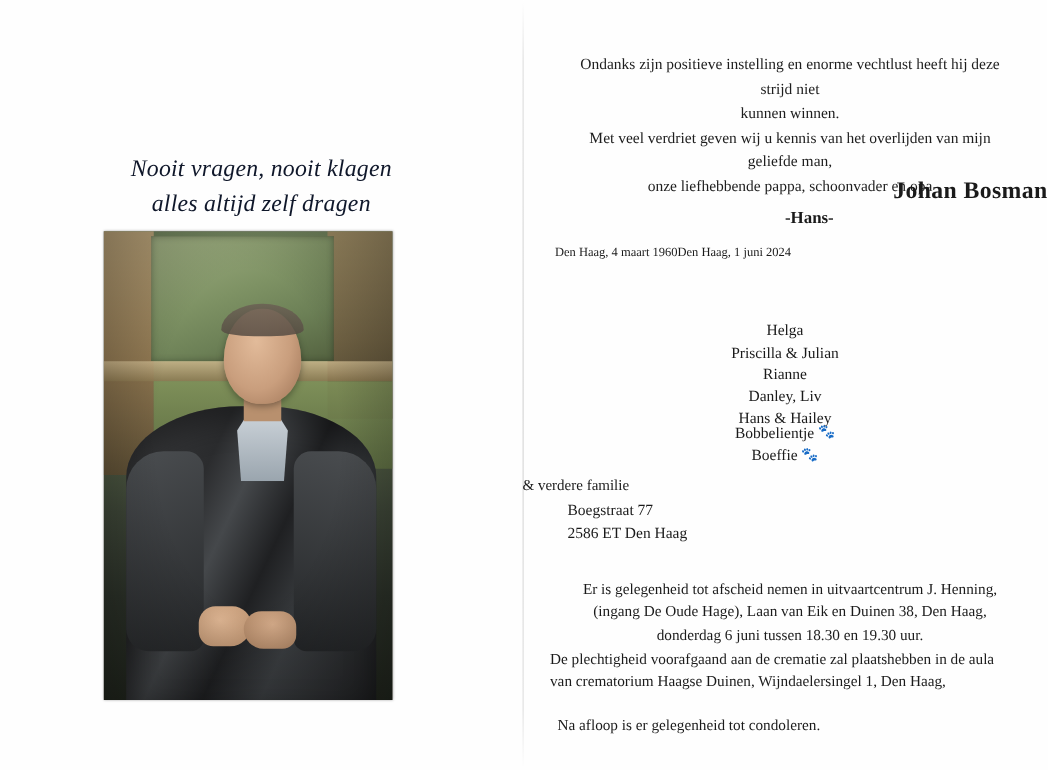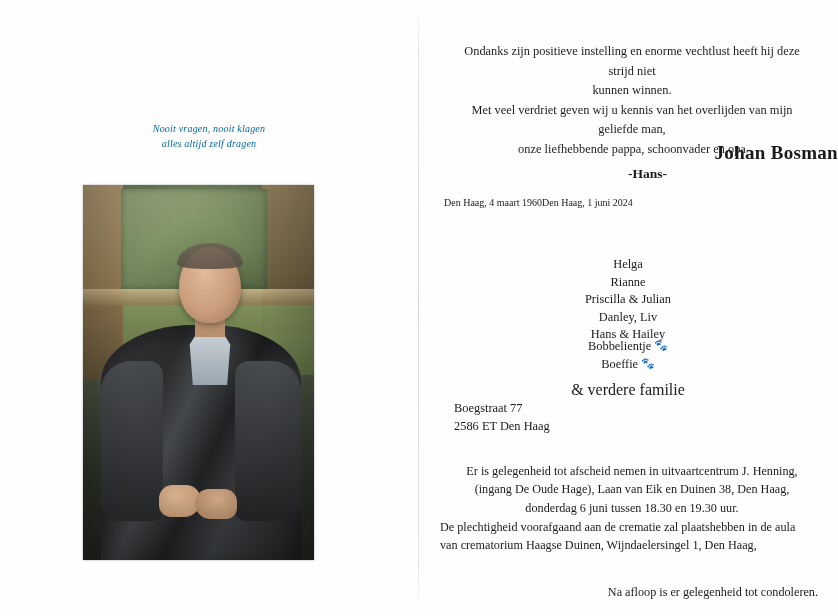--- a/index.html
+++ b/index.html
@@ -42,23 +42,23 @@
   }
 
   
   .motto {
     position: absolute;
     left: 0;
     right: 0;
     top: 122px;
     text-align: center;
     font-style: italic;
-    font-size: 10px;
+    font-size: 19px;
     line-height: 1.45;
-    color: #0369a1;
+    color: #0f172a;
     letter-spacing: 0.2px;
   }
   .photo-frame {
     position: absolute;
     left: 83px;
     top: 185px;
     width: 231px;
     height: 375px;
     background: #6a6a60;
     box-shadow: 0 0 2px rgba(0,0,0,0.35);
@@ -246,22 +246,22 @@
   }
   .pets .paw {
     font-size: 11px;
     margin-left: 3px;
     vertical-align: 1px;
   }
   .further {
     position: absolute;
     left: 0; right: 0;
     top: 381px;
-    text-align: center;
-    font-size: 16px;
+    text-align: left;
+    font-size: 12px;
   }
   .address {
     position: absolute;
     left: 36px;
     top: 400px;
     font-size: 12.4px;
     line-height: 1.42;
   }
   .address .ln { display: block; }
   .farewell {
@@ -280,23 +280,22 @@
     top: 518px;
     text-align: left;
     font-size: 12.2px;
     line-height: 1.5;
   }
   .closing {
     position: absolute;
     left: 28px;
     width: 372px;
     top: 573px;
-    text-align: right;
+    text-align: left;
     font-size: 12.2px;
-    margin-top: 12px;
   }
 </style>
 </head>
 <body>
 
 <div class="card">
 
   <div class="fold"></div>
 
   <div class="left-page">
@@ -341,22 +340,22 @@
     <div class="name">Johan Bosman</div>
     <div class="nickname">-Hans-</div>
 
     <div class="dates">
       <span>Den Haag, 4 maart 1960</span>
       <span>Den Haag, 1 juni 2024</span>
     </div>
 
     <div class="family">
       <span class="ln">Helga</span>
+      <span class="ln">Priscilla &amp; Julian</span>
       <span class="ln">Rianne</span>
-      <span class="ln">Priscilla &amp; Julian</span>
       <span class="ln">Danley, Liv</span>
       <span class="ln">Hans &amp; Hailey</span>
     </div>
 
     <div class="pets">
       <div>
         <span>Bobbelientje</span><span class="paw">🐾</span>
       </div>
       <div>
         <span>Boeffie</span><span class="paw">🐾</span>

